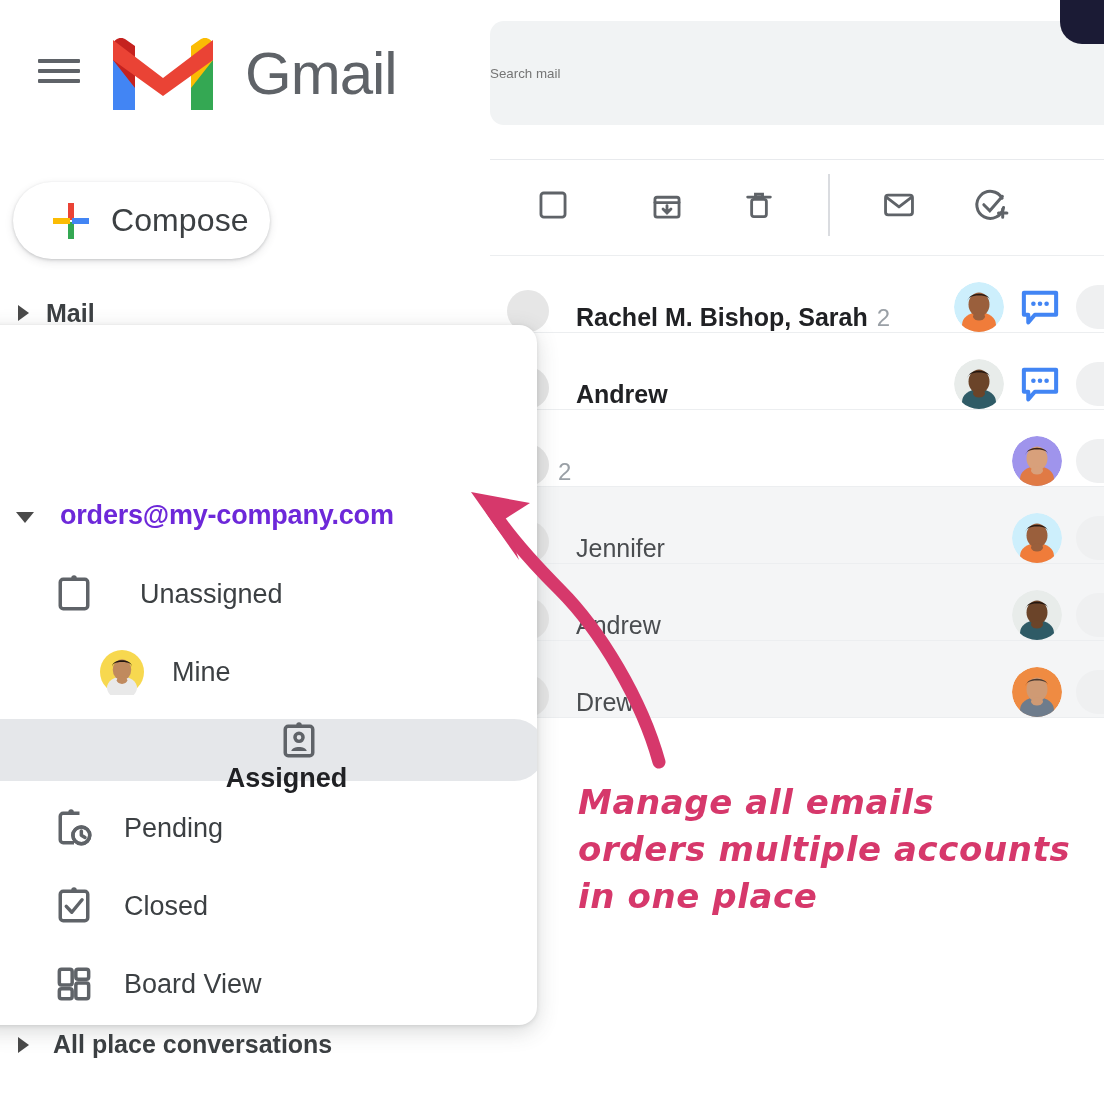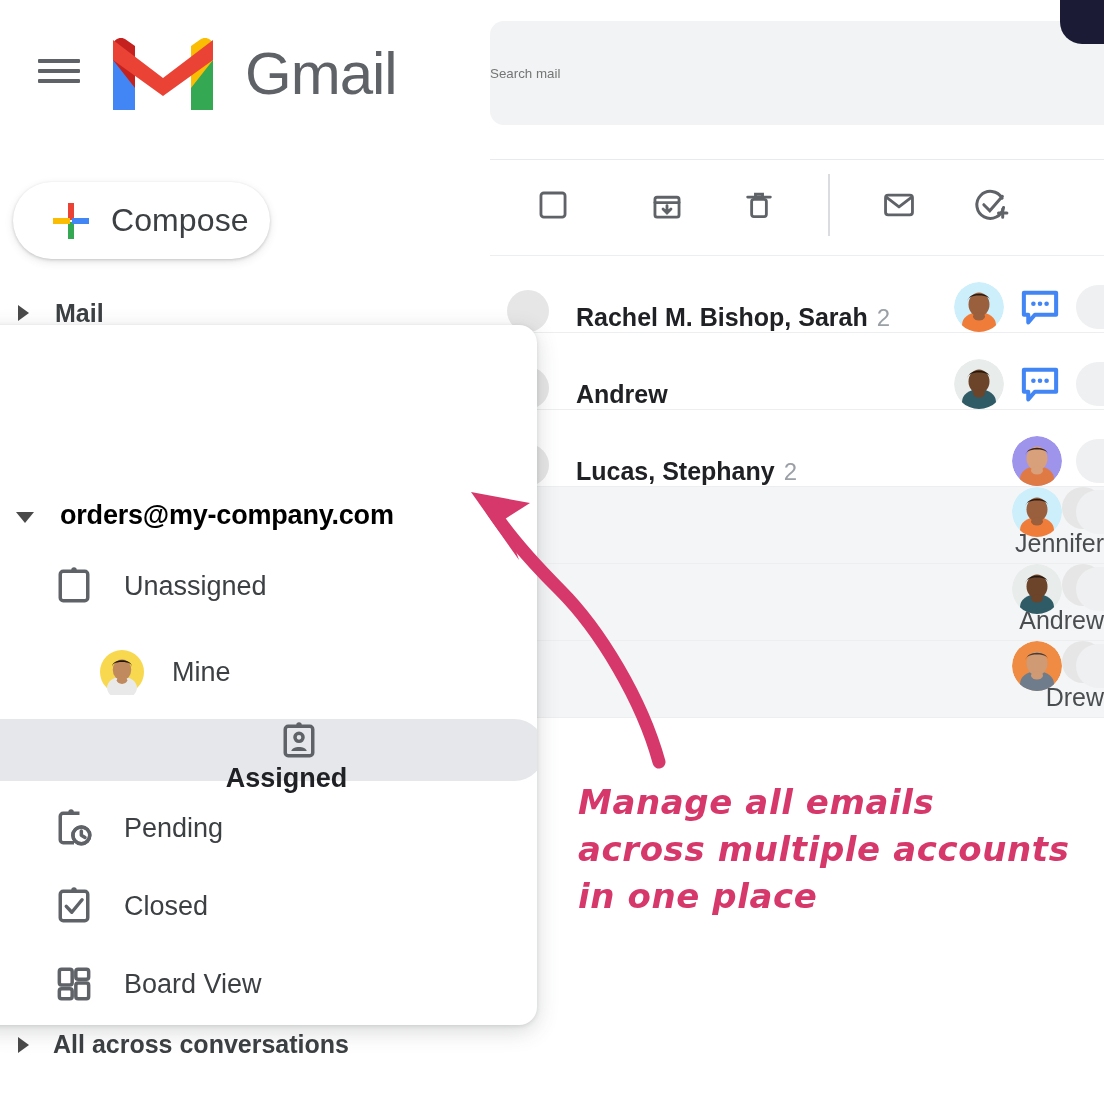--- a/index.html
+++ b/index.html
@@ -153,21 +153,21 @@
   .tri-down {
     width: 0; height: 0;
     border-top: 11px solid #4a4a4a;
     border-left: 9px solid transparent;
     border-right: 9px solid transparent;
     margin-left: 16px;
     margin-top: 4px;
     flex: none;
   }
   .nav-label {
-    margin-left: 26px;
+    margin-left: 17px;
     font-size: 25px;
     font-weight: 700;
     color: #3c4043;
   }
 
   .section-label {
     position: absolute;
     left: 14px;
     top: 282px;
     font-size: 25px;
@@ -194,21 +194,21 @@
     left: 30px;
     top: 175px;
     display: flex;
     align-items: center;
     cursor: pointer;
   }
   .account-header .acct-label {
     margin-left: 26px;
     font-size: 27px;
     font-weight: 700;
-    color: #000000;
+    color: #6d28d9;
     letter-spacing: -0.2px;
   }
 
   .menu-item {
     position: absolute;
     left: 30px;
     width: 545px;
     height: 62px;
     display: flex;
     align-items: center;
@@ -290,21 +290,21 @@
   }
   .mail-row {
     position: relative;
     height: 77px;
     display: flex;
     align-items: flex-end;
     border-bottom: 1px solid #eceef0;
     background: #ffffff;
     cursor: pointer;
   }
-  .mail-row.read { background: #f4f5f6; flex-direction: column; }
+  .mail-row.read { background: #f4f5f6; }
 
   .row-check {
     width: 42px; height: 42px;
     border-radius: 50%;
     background: #e6e6e6;
     margin-left: 17px;
     flex: none;
   }
   .row-sender {
     margin-left: 27px;
@@ -478,21 +478,20 @@
     <path d="M3.2 4.2 L20.8 4.2 L20.8 16.2 L9.2 16.2 L5.6 20.4 L5.6 16.2 L3.2 16.2 Z"></path>
     <circle cx="8.4" cy="10.2" r="1.25" fill="#4285f4" stroke="none"></circle>
     <circle cx="12" cy="10.2" r="1.25" fill="#4285f4" stroke="none"></circle>
     <circle cx="15.6" cy="10.2" r="1.25" fill="#4285f4" stroke="none"></circle>
               </svg></span>
             <span class="ghost-bar"></span>
           </div>
         </div>
         <div class="mail-row">
           <div class="row-check"></div>
-          <span class="row-sender">Lucas, Stephany</span>
           <span class="row-count">2</span>
           <div class="row-right">
             <span class="row-avatar"><svg width="50" height="50" viewBox="0 0 50 50">
       <circle cx="25" cy="25" r="25" fill="#9f94ec"></circle>
       <ellipse cx="25" cy="43" rx="17" ry="13" fill="#e07a45"></ellipse>
       <ellipse cx="25" cy="22.5" rx="10.5" ry="12" fill="#d8a07b"></ellipse>
       <path d="M13.5 20 C13.5 9 36.5 9 36.5 20 C36.5 16 33 13.6 25 13.6 C17 13.6 13.5 16 13.5 20 Z" fill="#3a241a"></path>
       <ellipse cx="25" cy="34.5" rx="6" ry="4" fill="#d8a07b"></ellipse>
     </svg></span>
             <span class="ghost-bar"></span>
@@ -564,33 +563,33 @@
 
     <div class="nav-row" style="top:211px;">
       <span class="tri"></span>
       <span class="nav-label">Boards</span>
     </div>
 
     <div class="section-label">Mine (all workspaces)</div>
 
     <div class="bottom-nav">
       <span class="tri"></span>
-      <span class="nav-label">All across conversations</span>
+      <span class="nav-label">All place conversations</span>
     </div>
   </div>
 
   <div class="account-panel">
 
     <div class="account-header">
       <span class="tri-down"></span>
       <span class="acct-label">orders@my-company.com</span>
     </div>
 
     <div id="menu-items-host">
-        <div class="menu-item" style="top: 230px;">
+        <div class="menu-item" style="top: 238px; gap: 16px;">
           <span class="menu-icon">
             <svg width="44" height="44" viewBox="0 0 24 24" fill="none" stroke="#5f6368" stroke-width="1.9" stroke-linejoin="round">
       <rect x="4.5" y="4" width="15" height="16" rx="1.6"></rect>
       <circle cx="12" cy="3.3" r="1.5" fill="#5f6368" stroke="none"></circle>
             </svg>
           </span>
           <span class="menu-label">Unassigned</span>
         </div>
         <div class="menu-item" style="top: 316px; margin-left: 48px;">
           <span class="menu-icon">
@@ -653,19 +652,19 @@
 
   <svg class="annotation-svg" viewBox="0 0 1104 1098">
     <g>
       <path d="M659,762 C642,700 600,630 560,590 C525,555 505,530 492,510" stroke="#d6386b" stroke-width="13" fill="none" stroke-linecap="round"></path>
       <path d="M471,492 L530,503 L505,519 L519,560 Z" fill="#d6386b"></path>
     </g>
   </svg>
 
   <div class="annotation-text">
     <div>Manage all emails</div>
-    <div>across multiple accounts</div>
+    <div>orders multiple accounts</div>
     <div>in one place</div>
   </div>
 
   <div class="corner-accent"></div>
 
 </div>
 
 </body></html>

